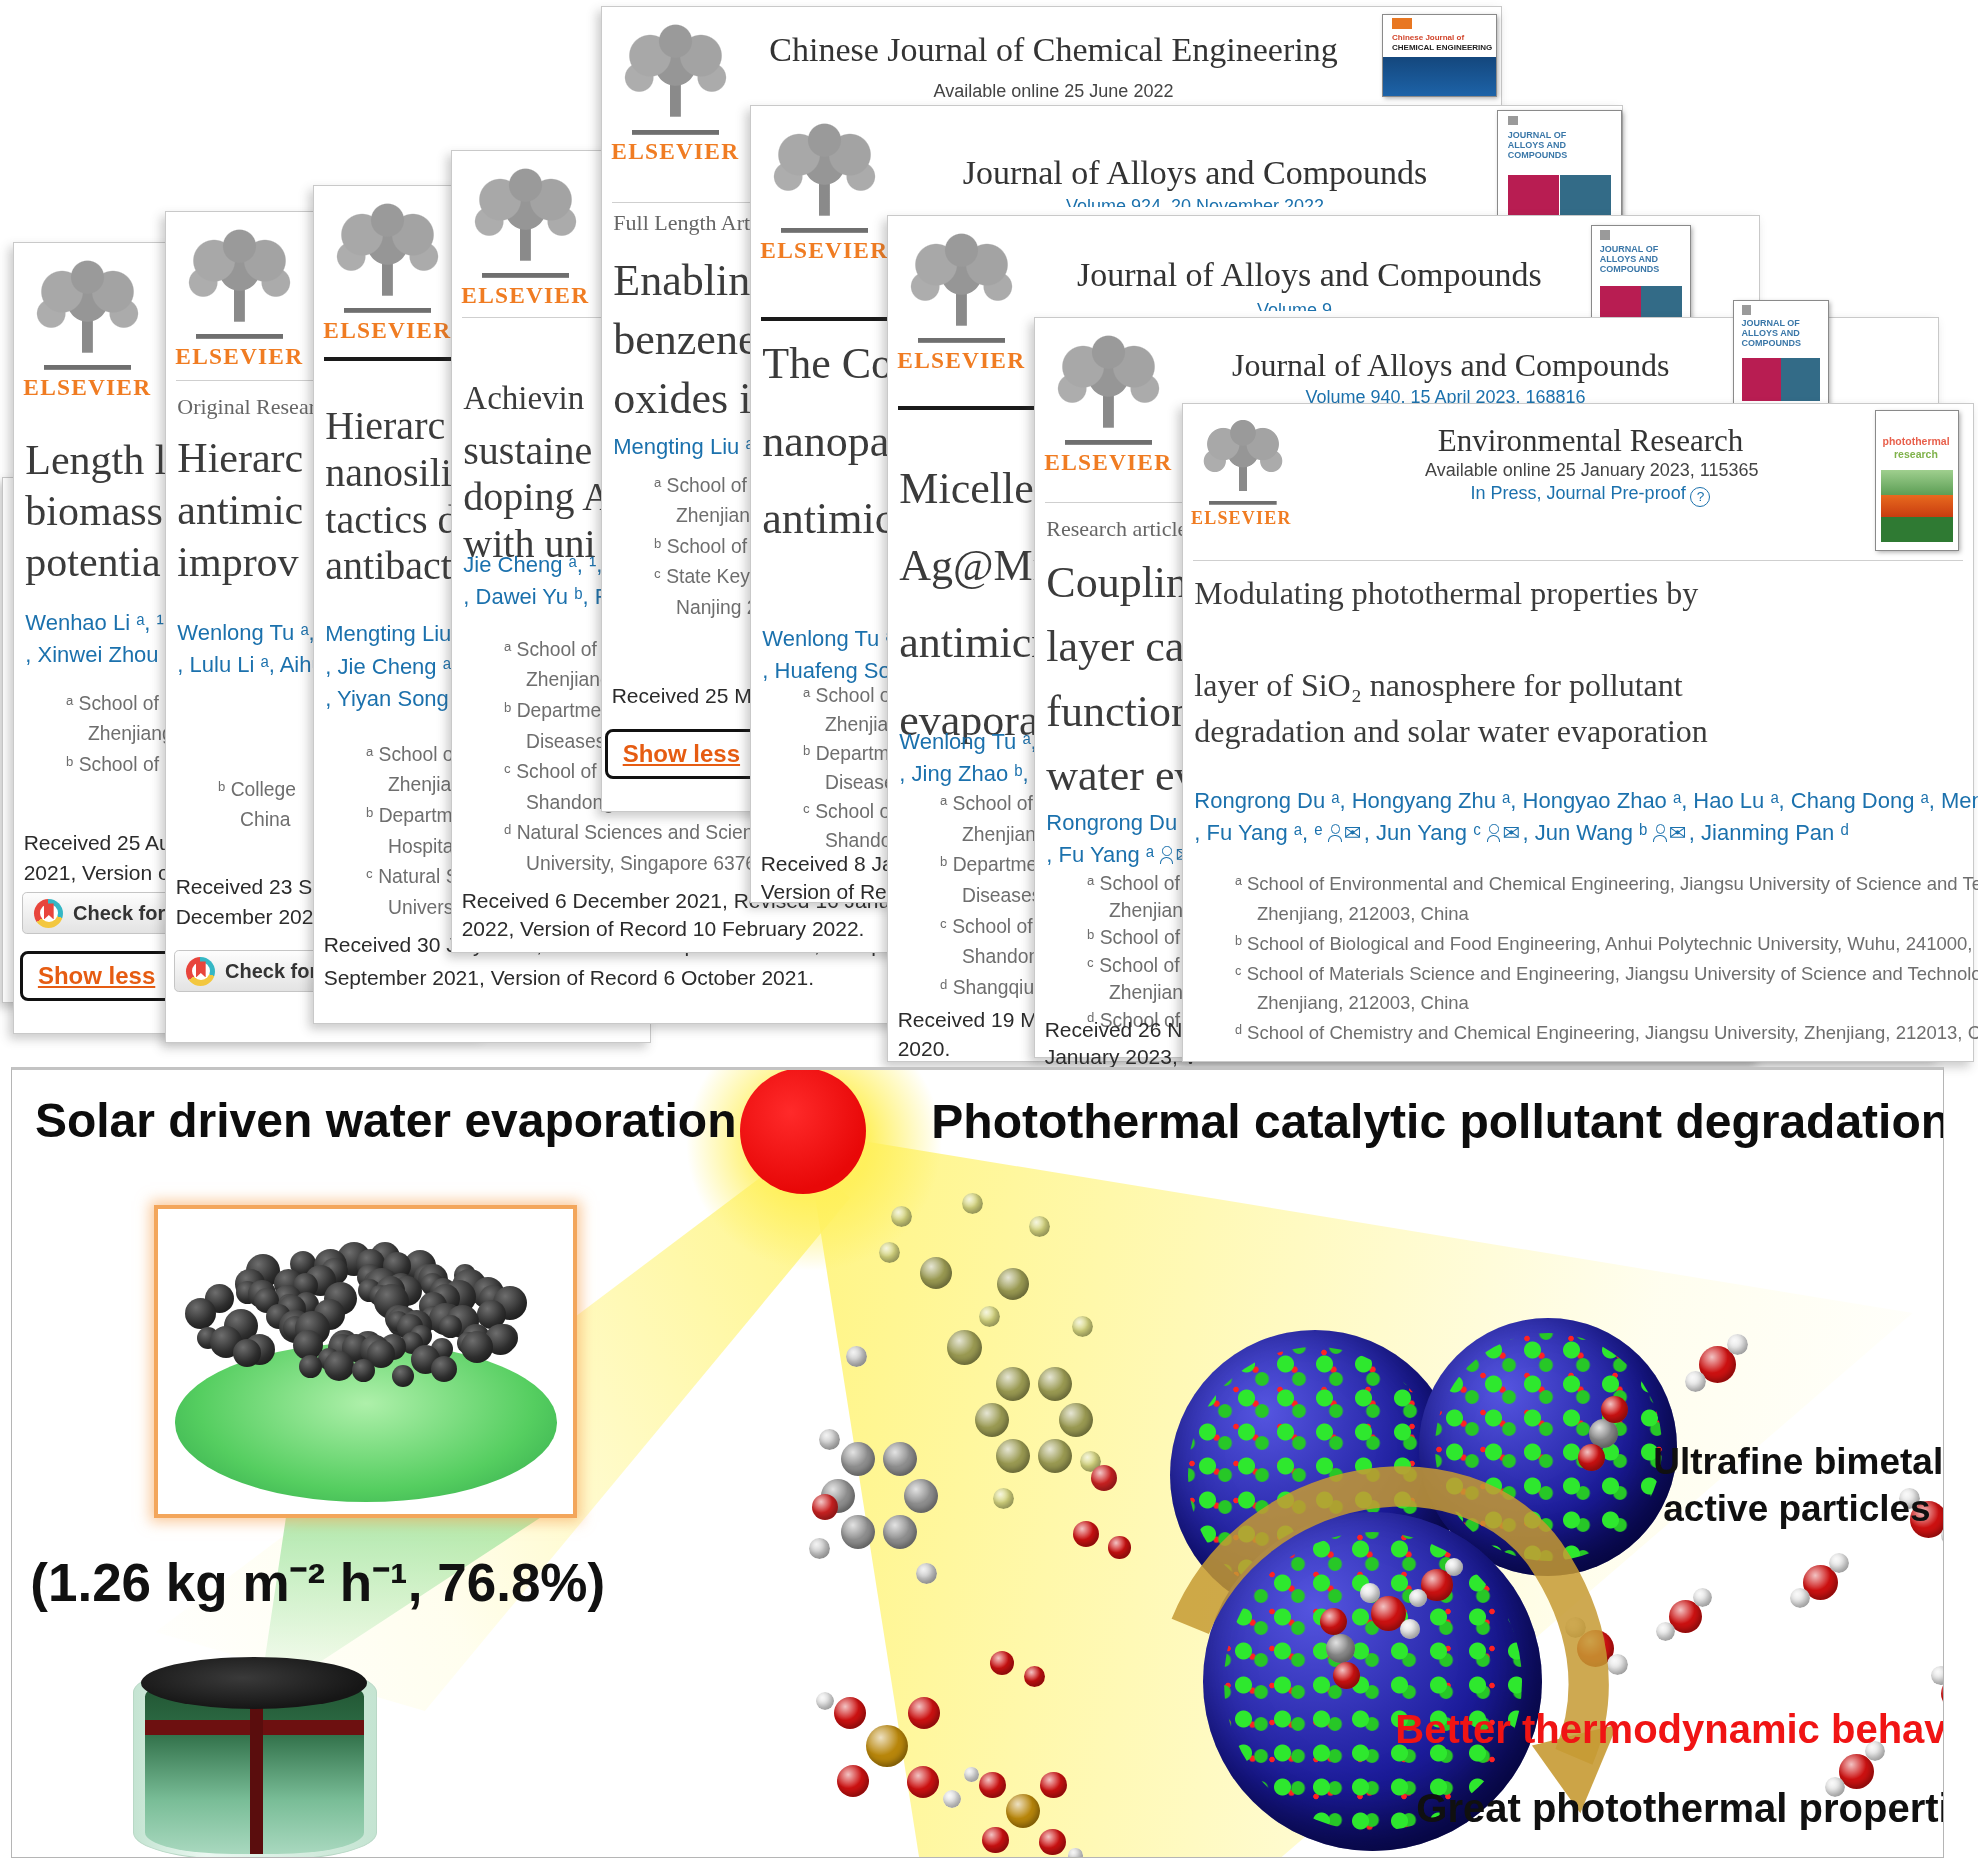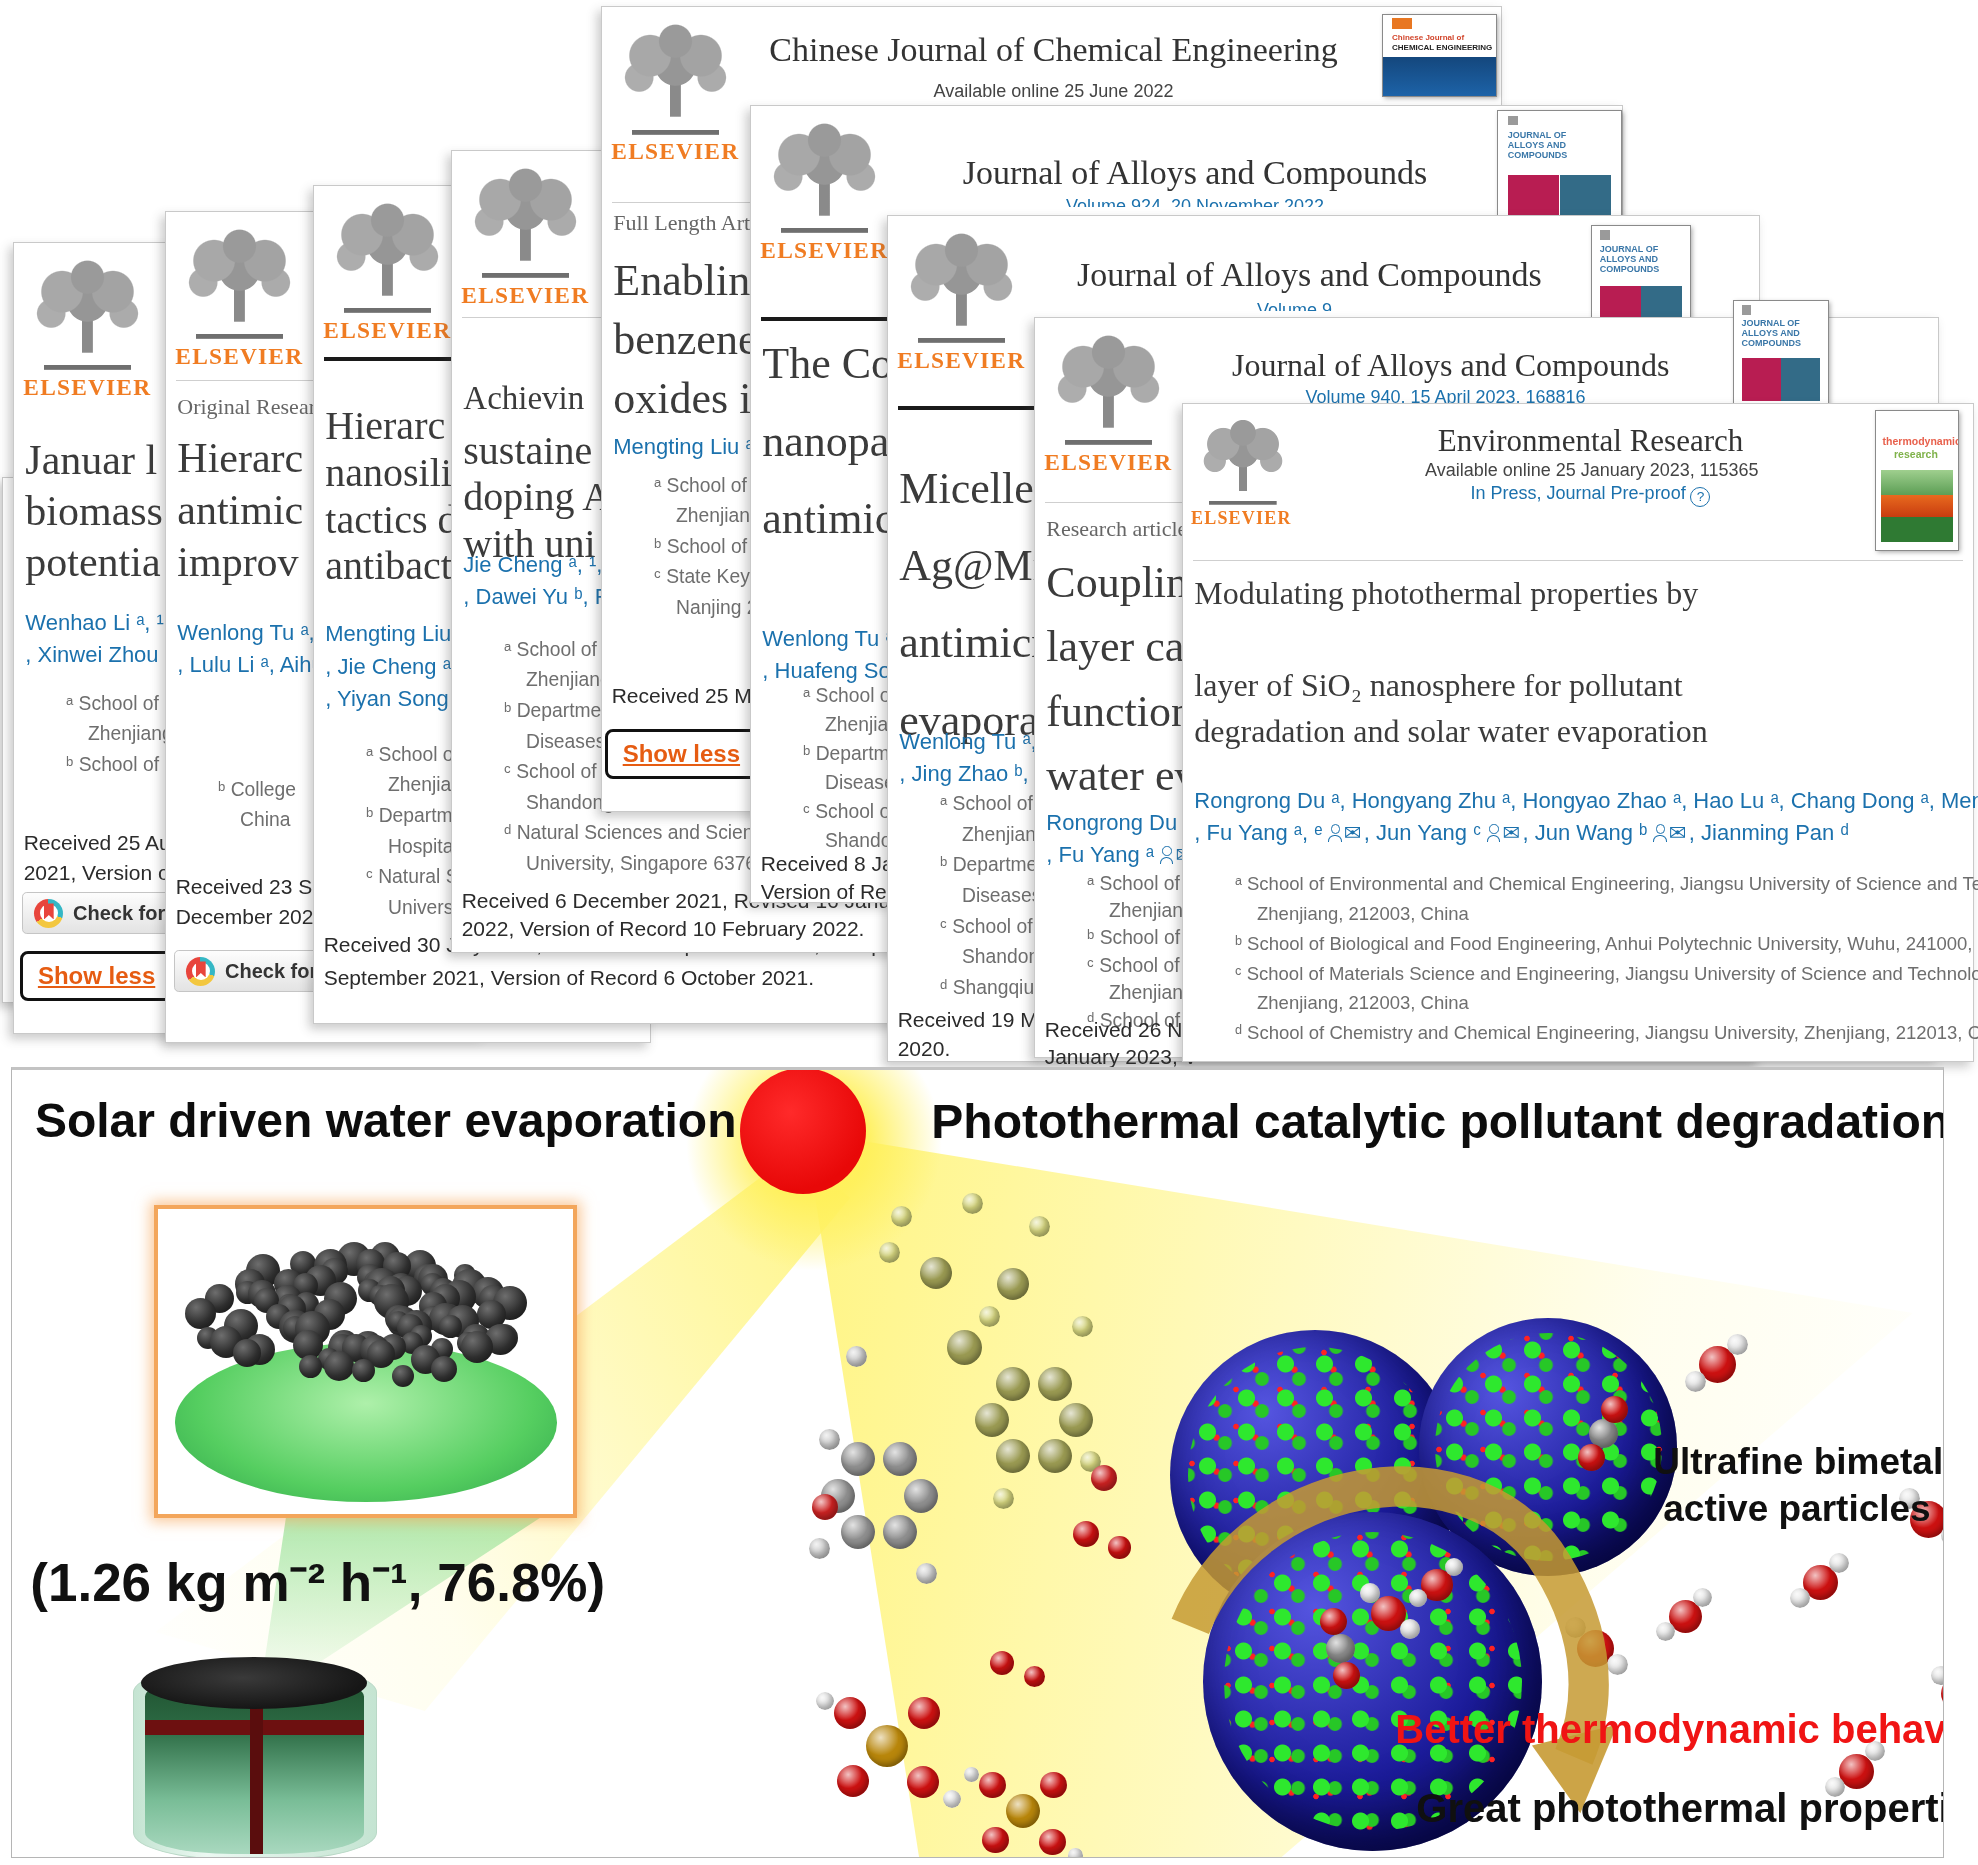--- a/index.html
+++ b/index.html
@@ -92,21 +92,21 @@
 </style>
 </head>
 <body>
 
 <div id="stage">
   <div id="paper-stack">
       <div class="card" style="left: 1.6px; top: 477px; width: 21px; height: 524px; z-index: 1;"></div>
       <div class="card" style="left: 13px; top: 242px; width: 469px; height: 790px; z-index: 2;">
         <div class="logo-tree" style="left: 13px; top: 9.7px; width: 121px; height: 121px;"></div>
         <div class="elsword" style="left: 4.8px; top: 131px; width: 137px; font-size: 23.4px;">ELSEVIER</div>
-        <div class="titleline" style="left: 11.3px; top: 193px; font-size: 42px;">Januar l</div>
+        <div class="titleline" style="left: 11.3px; top: 193px; font-size: 42px;">Length l</div>
         <div class="titleline" style="left: 11.3px; top: 244px; font-size: 42px; text-align: center;">biomass</div>
         <div class="titleline" style="left: 11.3px; top: 295px; font-size: 42px;">potentia</div>
         <div class="authline" style="left: 11.3px; top: 367px; font-size: 22px;">Wenhao Li ᵃ, ¹, Wen</div>
         <div class="authline" style="left: 11.3px; top: 399px; font-size: 22px;">, Xinwei Zhou ᵃ, Ch</div>
         <div class="affline" style="left: 52px; top: 450px; font-size: 19.3px;">ᵃ School of E</div>
         <div class="affline" style="left: 74px; top: 480px; font-size: 19.3px;">Zhenjiang,</div>
         <div class="affline" style="left: 52px; top: 511px; font-size: 19.3px;">ᵇ School of C</div>
         <div class="recline" style="left: 9.7px; top: 588px; font-size: 21px; max-width: none;">Received 25 August</div>
         <div class="recline" style="left: 9.7px; top: 618px; font-size: 21px; max-width: none;">2021, Version of Re</div>
         <div class="btn-check" style="left: 8px; top: 649px; width: 202px;">
@@ -294,21 +294,21 @@
         <div class="recline" style="left: 9.7px; top: 700px; font-size: 21px; max-width: none;">Received 26 Novem</div>
         <div class="recline" style="left: 9.7px; top: 727px; font-size: 21px; max-width: none;">January 2023, V</div>
       </div>
       <div class="card" style="left: 1182px; top: 403px; width: 790px; height: 657px; z-index: 10;">
         <div class="logo-tree" style="left: 13px; top: 9.7px; width: 94px; height: 94px;"></div>
         <div class="elsword" style="left: 4.8px; top: 104px; width: 107px; font-size: 18px;">ELSEVIER</div>
         <div class="jname" style="left: 242px; top: 19.3px; width: 331px; font-size: 31px;">Environmental Research</div>
         <div class="jsub" style="left: 242px; top: 56px; width: 331px; font-size: 18px; height: auto;">Available online 25 January 2023, 115365</div>
         <div class="inpress" style="left: 242px; top: 79px; width: 331px; font-size: 18px;"><span>In Press, Journal Pre-proof</span><span class="qmark">?</span></div>
         <div class="cover cover-er" style="left: 692px; top: 6.4px; width: 82px; height: 139px;">
-          <div class="tinytxt" style="left: 8%; top: 18%; font-size: 10.5px; color: rgb(232, 96, 76);">thermodynamic</div>
+          <div class="tinytxt" style="left: 8%; top: 18%; font-size: 10.5px; color: rgb(232, 96, 76);">photothermal</div>
           <div class="tinytxt" style="left: 22%; top: 27%; font-size: 10.5px; color: rgb(127, 178, 74);">research</div>
           <div class="strip" style="top: 42%; height: 18%; background: linear-gradient(rgb(159, 207, 142), rgb(92, 158, 85));"></div>
           <div class="strip" style="top: 60%; height: 16%; background: linear-gradient(rgb(232, 106, 30), rgb(200, 60, 16));"></div>
           <div class="strip" style="top: 76%; height: 18%; background: rgb(47, 122, 51);"></div>
         </div>
         <div class="divider" style="top: 156px;"></div>
         <div class="titleline" style="left: 11.3px; top: 171px; font-size: 32px;">Modulating photothermal properties by</div>
         <div class="titleline" style="left: 11.3px; top: 263px; font-size: 32px;">layer of SiO₂ nanosphere for pollutant</div>
         <div class="titleline" style="left: 11.3px; top: 309px; font-size: 32px;">degradation and solar water evaporation</div>
         <div class="authline" style="left: 11.3px; top: 384px; font-size: 22px;">Rongrong Du ᵃ, Hongyang Zhu ᵃ, Hongyao Zhao ᵃ, Hao Lu ᵃ, Chang Dong ᵃ, Mengting Liu ᵃ</div>

